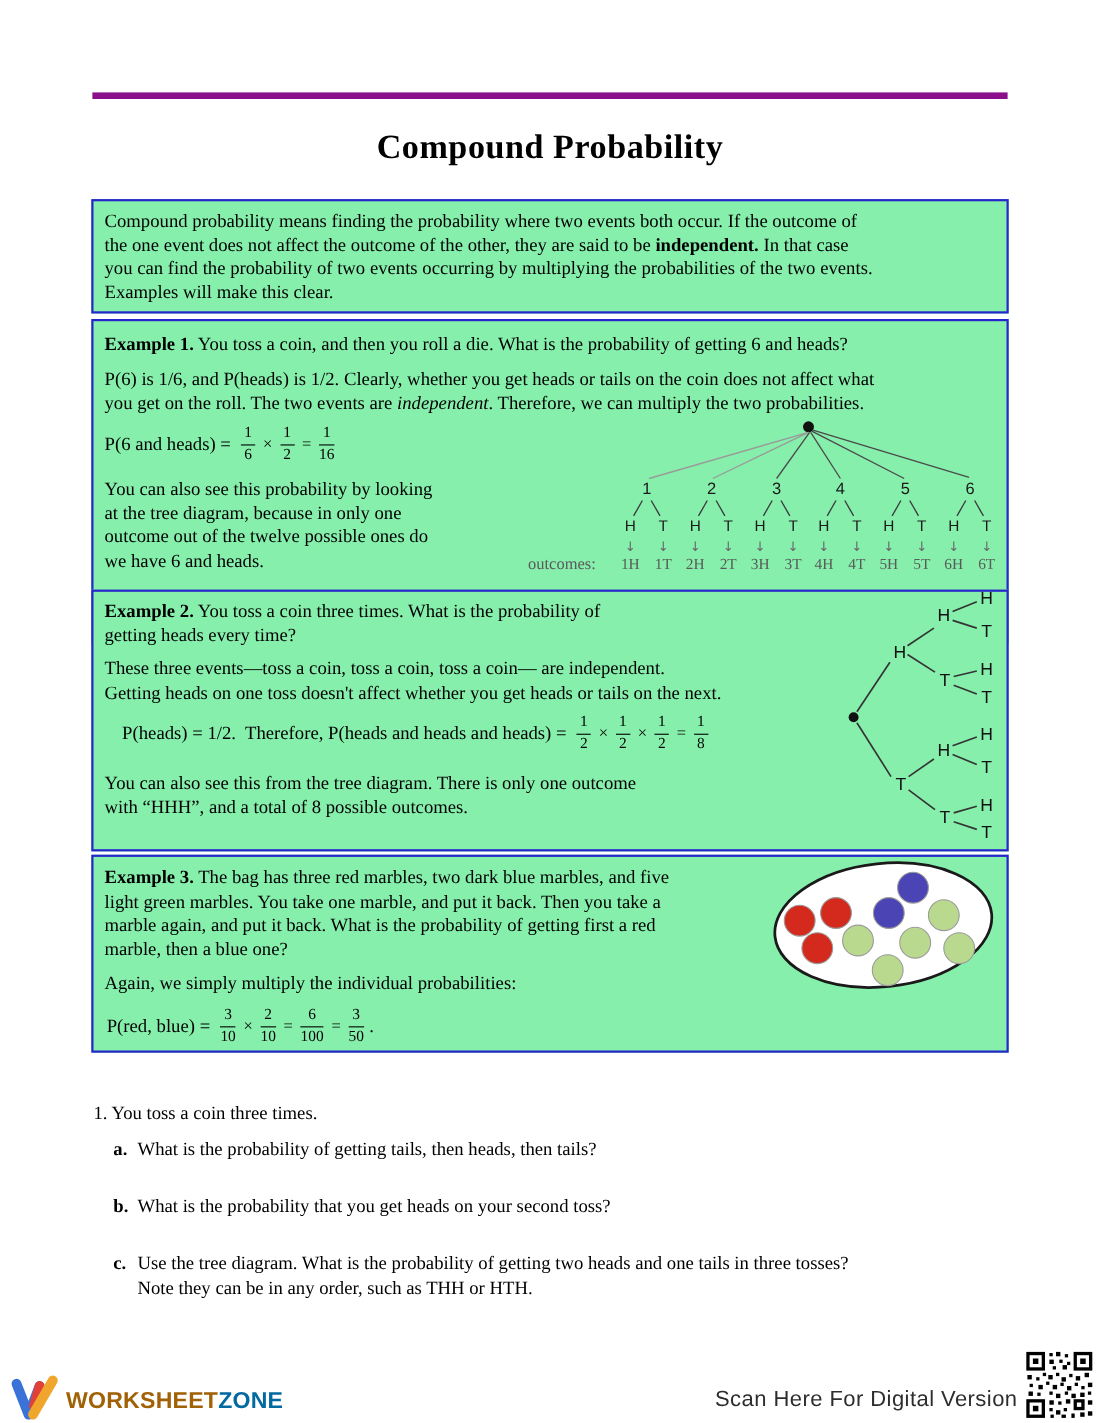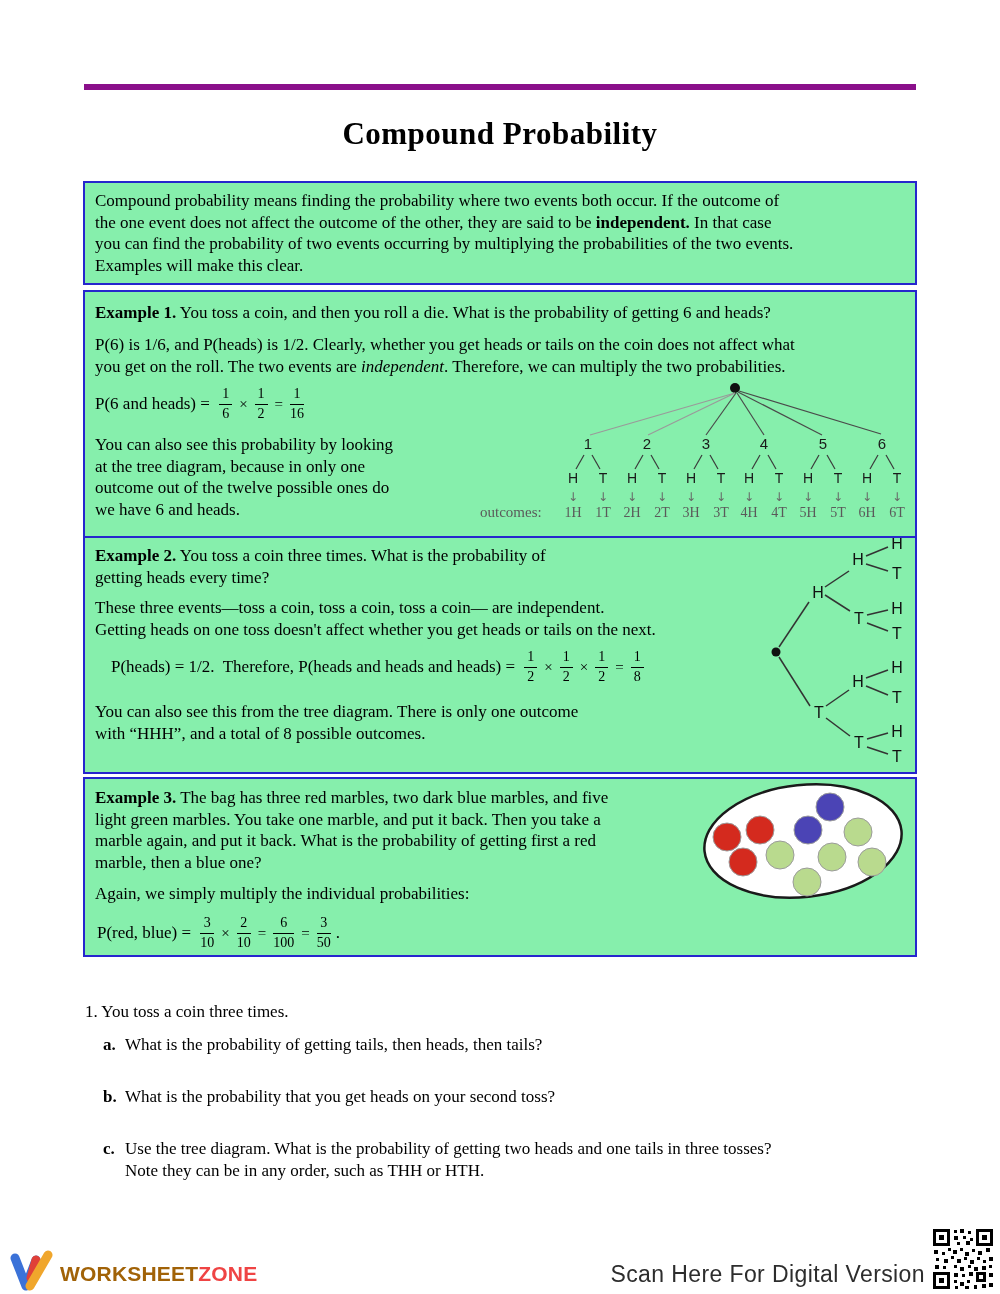--- a/index.html
+++ b/index.html
@@ -42,23 +42,23 @@
   
   .t2t{font:16px "Liberation Sans",sans-serif;fill:#111;text-anchor:middle;}
   .t2l{stroke:#333;stroke-width:1.5;}
   
   .bag-outline{fill:#fff;stroke:#1a1a1a;stroke-width:2.5;}
   .marble{stroke:#9b9b9b;stroke-width:1;}
   
   .brand{position:absolute;left:60px;top:1262px;font-family:"Liberation Sans",sans-serif;
          font-weight:bold;font-size:21px;letter-spacing:.2px;}
   .brand .p1{color:#a16207;}
-  .brand .p2{color:#ef4444;}
+  .brand .p2{color:#0369a1;}
   .scan{position:absolute;right:75px;top:1261px;font-family:"Liberation Sans",sans-serif;
-        font-size:23px;color:#2d2d2d;letter-spacing:.4px;}
+        font-size:20px;color:#2d2d2d;letter-spacing:.4px;}
 </style>
 </head>
 <body>
 
 <div class="page">
 
   <div class="top-rule"></div>
 
   <div class="title">Compound Probability</div>
 

